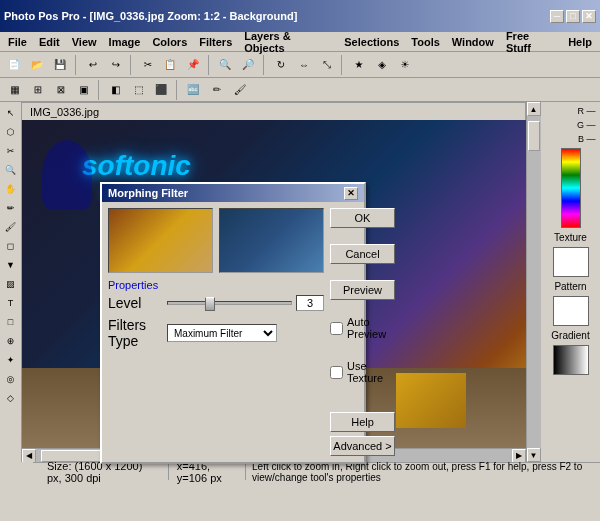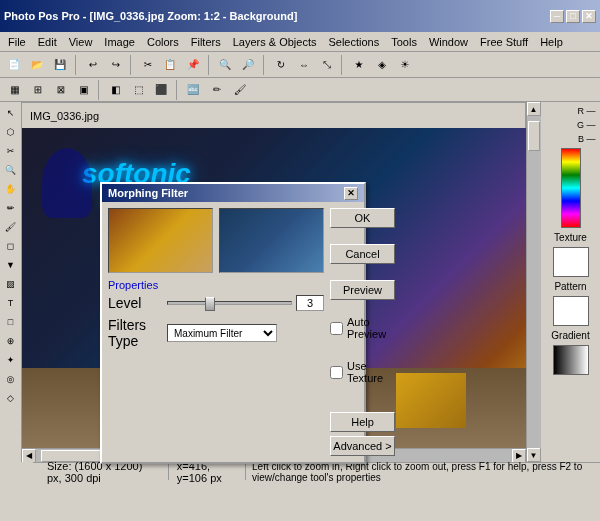--- a/index.html
+++ b/index.html
@@ -36,20 +36,21 @@
       display: flex;
       align-items: center;
       padding: 0 2px;
       border-bottom: 1px solid #999;
     }
     .menu-item {
       padding: 2px 6px;
       cursor: pointer;
       color: #000;
       font-size: 11px;
+      font-weight: bold;
     }
 
     
     .toolbar {
       background: #d4d0c8;
       height: 26px;
       display: flex;
       align-items: center;
       padding: 2px 4px;
       border-bottom: 1px solid #999;
@@ -91,21 +92,21 @@
     .lt-btn {
       width: 18px; height: 18px;
       background: #d4d0c8;
       border: 1px solid transparent;
       display: flex; align-items: center; justify-content: center;
       cursor: pointer;
       font-size: 9px;
     }
     .canvas-tab {
       background: #d4d0c8;
-      height: 26px;
+      height: 18px;
       display: flex;
       align-items: center;
       padding: 0 8px;
       border-top: 1px solid #999;
       border-right: 1px solid #999;
       font-size: 11px;
       position: relative;
     }
     .img-bg {
       width: 100%;

